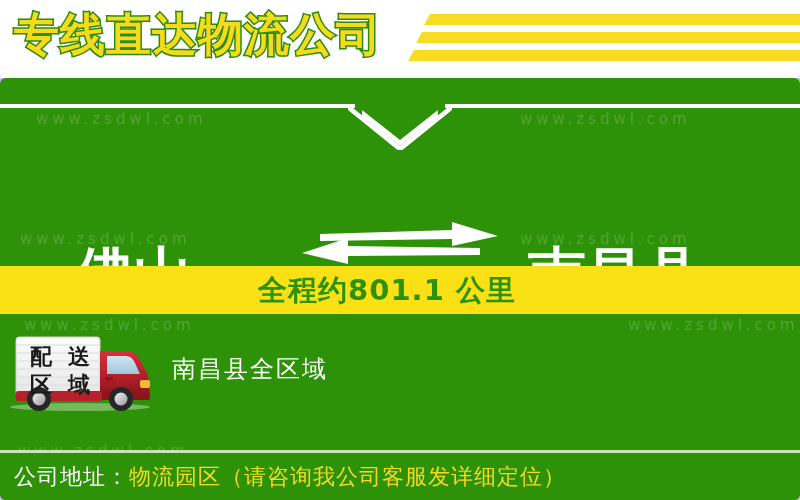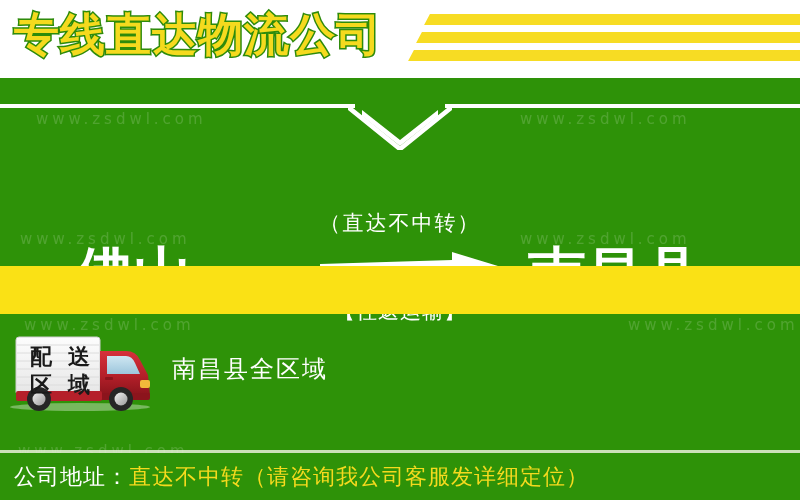--- a/index.html
+++ b/index.html
@@ -33,21 +33,21 @@
     position:absolute;height:11px;background:#F7DC23;
     transform:skewX(-28deg);
   }
   .stripe.s1{left:12px;top:0px;width:400px;}
   .stripe.s2{left:4px;top:18px;width:408px;}
   .stripe.s3{left:-4px;top:36px;width:416px;}
 
   
   .body-green{
     position:absolute;left:0;top:78px;width:800px;height:422px;
-    background:#2E9208;overflow:hidden;
+    background:#2E9208;overflow:hidden;border-radius:6px;
   }
 
   
   .wm{
     position:absolute;
     color:#ffffff;opacity:.16;
     font-size:15px;letter-spacing:4px;
     white-space:nowrap;
     font-family:"DejaVu Sans","Liberation Sans",sans-serif;
   }
@@ -174,33 +174,33 @@
           <path d="M0 0 L52 42 L104 0 L104 6 L52 48 L0 6 Z" fill="#ffffff"></path>
           <path d="M14 6 L52 36 L90 6 L90 12 L52 42 L14 12 Z" fill="#ffffff"></path>
         </svg>
       </div>
     </div>
 
     <div class="city city-from">佛山</div>
     <div class="city city-to">南昌县</div>
 
     <div class="center-col">
-      <div class="direct-label">（直达不中转）</div>
       <div class="arrow-box">
         <svg width="196" height="42" viewBox="0 0 196 42">
 
           <path d="M18 12 L150 8 L150 0 L196 14 L150 24 L150 17 L18 19 Z" fill="#ffffff"></path>
 
           <path d="M178 26 L46 24 L46 16 L0 31 L46 42 L46 34 L178 33 Z" fill="#ffffff"></path>
         </svg>
       </div>
       <div class="round-trip">【往返运输】</div>
     </div>
 
     <div class="info-bar">
+      <div class="info-text">全程约801.1 公里</div>
       <span class="info-gap"></span>
     </div>
 
     <div class="truck-row">
       <div class="truck">
         <svg width="152" height="80" viewBox="0 0 152 80">
           <defs>
             <linearGradient id="boxg" x1="0" y1="0" x2="0" y2="1">
               <stop offset="0%" stop-color="#fdfdfd"></stop>
               <stop offset="100%" stop-color="#e6e6e6"></stop>
@@ -254,17 +254,17 @@
         <span>送</span>
         <span>区</span>
         <span>域</span>
       </div>
       <div class="area-text">南昌县全区域</div>
     </div>
 
     <div class="footer-sep"></div>
     <div class="footer">
       <span class="footer-label">公司地址：</span>
-      <span class="footer-value">直达不中转（请咨询我公司客服发详细定位）</span>
+      <span class="footer-value">物流园区（请咨询我公司客服发详细定位）</span>
     </div>
 
   </div>
 </div>
 
 </body></html>

